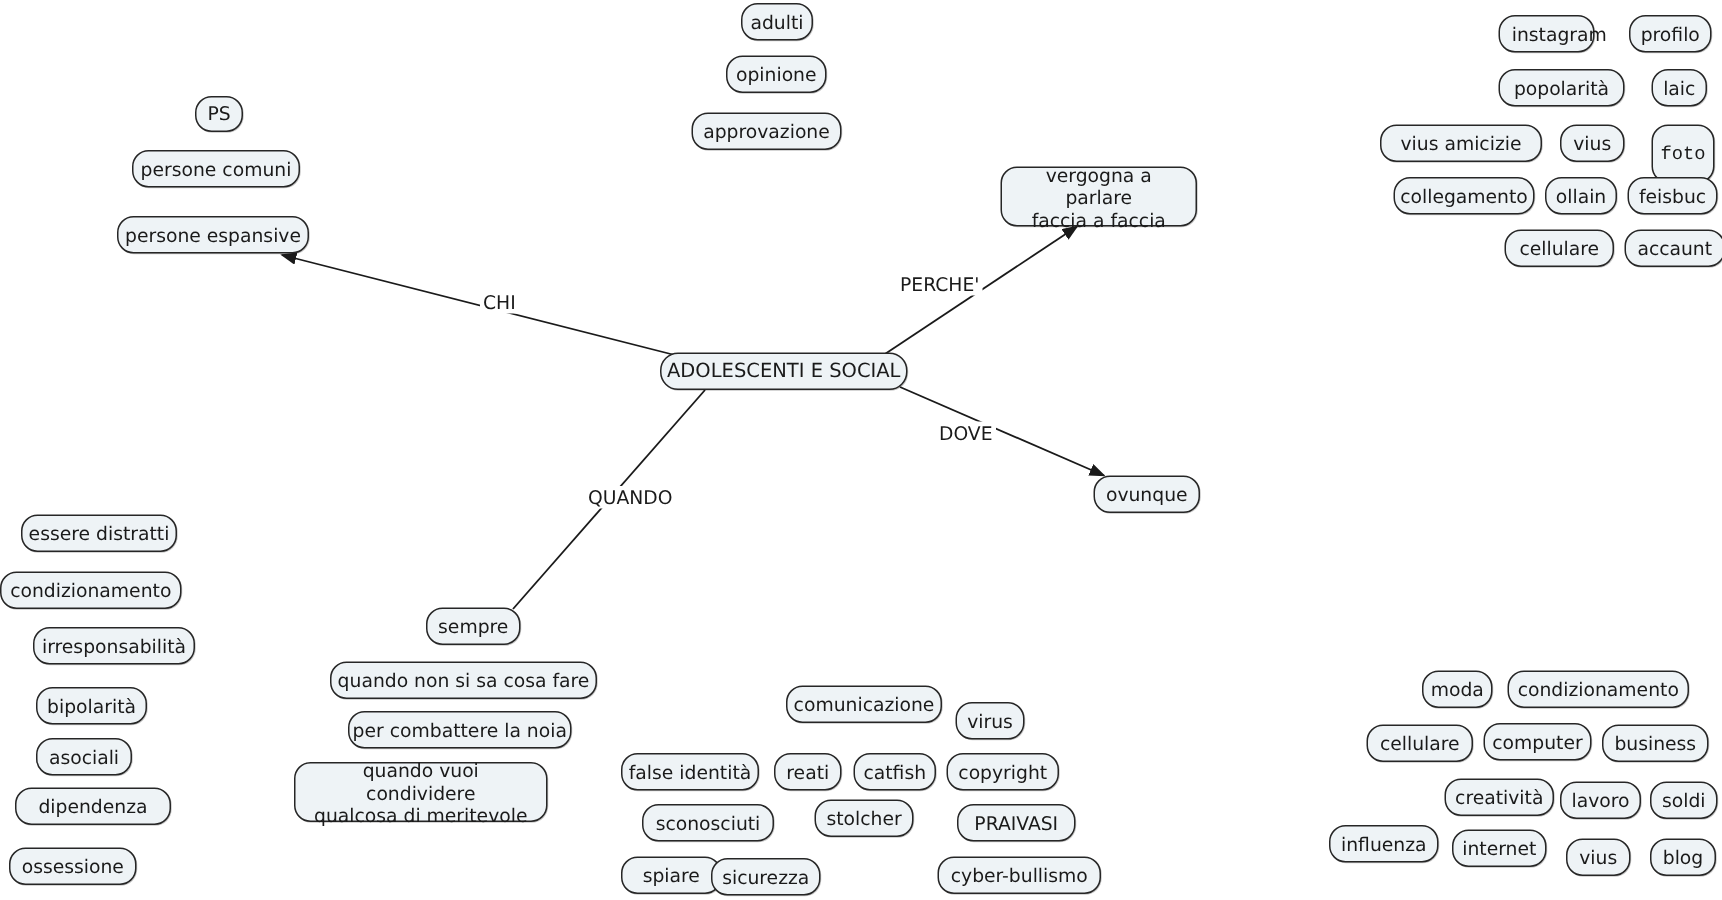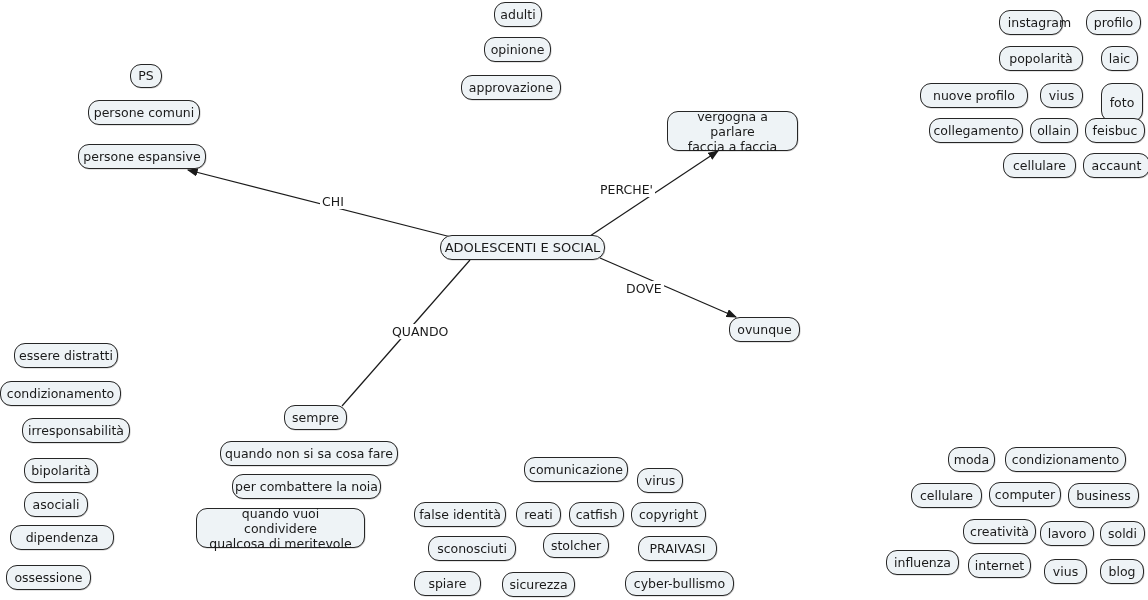--- a/index.html
+++ b/index.html
@@ -97,23 +97,23 @@
       <div class="node" style="left: 729px; top: 317px; width: 71px; height: 25px;">ovunque</div>
       <div class="node" style="left: 284px; top: 405px; width: 63px; height: 25px;">sempre</div>
       <div class="node" style="left: 220px; top: 441px; width: 178px; height: 25px;">quando non si sa cosa fare</div>
       <div class="node" style="left: 232px; top: 474px; width: 149px; height: 25px;">per combattere la noia</div>
       <div class="node multiline" style="left: 196px; top: 508px; width: 169px; height: 40px;">quando vuoi condividere
 qualcosa di meritevole</div>
       <div class="node" style="left: 999px; top: 10px; width: 64px; height: 25px; padding-left: 26px;">instagram</div>
       <div class="node" style="left: 1086px; top: 10px; width: 55px; height: 25px;">profilo</div>
       <div class="node" style="left: 999px; top: 46px; width: 84px; height: 25px;">popolarità</div>
       <div class="node" style="left: 1101px; top: 46px; width: 37px; height: 25px;">laic</div>
-      <div class="node" style="left: 920px; top: 83px; width: 108px; height: 25px;">nuove profilo</div>
+      <div class="node" style="left: 920px; top: 83px; width: 108px; height: 25px;">vius amicizie</div>
       <div class="node" style="left: 1040px; top: 83px; width: 43px; height: 25px;">vius</div>
-      <div class="node" style="left: 1101px; top: 83px; width: 42px; height: 39px;">foto</div>
+      <div class="node" style="left: 1101px; top: 83px; width: 42px; height: 39px; font-family: Liberation Mono, monospace;">foto</div>
       <div class="node" style="left: 929px; top: 118px; width: 94px; height: 25px;">collegamento</div>
       <div class="node" style="left: 1030px; top: 118px; width: 48px; height: 25px;">ollain</div>
       <div class="node" style="left: 1085px; top: 118px; width: 60px; height: 25px;">feisbuc</div>
       <div class="node" style="left: 1003px; top: 153px; width: 73px; height: 25px;">cellulare</div>
       <div class="node" style="left: 1083px; top: 153px; width: 67px; height: 25px;">accaunt</div>
       <div class="node" style="left: 14px; top: 343px; width: 104px; height: 25px;">essere distratti</div>
       <div class="node" style="left: 0px; top: 381px; width: 121px; height: 25px;">condizionamento</div>
       <div class="node" style="left: 22px; top: 418px; width: 108px; height: 25px;">irresponsabilità</div>
       <div class="node" style="left: 24px; top: 458px; width: 74px; height: 25px;">bipolarità</div>
       <div class="node" style="left: 24px; top: 492px; width: 64px; height: 25px;">asociali</div>
@@ -122,21 +122,21 @@
       <div class="node" style="left: 524px; top: 457px; width: 104px; height: 25px;">comunicazione</div>
       <div class="node" style="left: 637px; top: 468px; width: 46px; height: 25px;">virus</div>
       <div class="node" style="left: 414px; top: 502px; width: 92px; height: 25px;">false identità</div>
       <div class="node" style="left: 516px; top: 502px; width: 45px; height: 25px;">reati</div>
       <div class="node" style="left: 569px; top: 502px; width: 55px; height: 25px;">catfish</div>
       <div class="node" style="left: 631px; top: 502px; width: 75px; height: 25px;">copyright</div>
       <div class="node" style="left: 428px; top: 536px; width: 88px; height: 25px;">sconosciuti</div>
       <div class="node" style="left: 543px; top: 533px; width: 66px; height: 25px;">stolcher</div>
       <div class="node" style="left: 638px; top: 536px; width: 79px; height: 25px;">PRAIVASI</div>
       <div class="node" style="left: 414px; top: 571px; width: 67px; height: 25px;">spiare</div>
-      <div class="node" style="left: 474px; top: 572px; width: 73px; height: 25px; margin-left: 28px;">sicurezza</div>
+      <div class="node" style="left: 474px; top: 572px; width: 73px; height: 25px;">sicurezza</div>
       <div class="node" style="left: 553px; top: 572px; width: 64px; height: 25px; margin-top: 40px;">pericolo</div>
       <div class="node" style="left: 625px; top: 571px; width: 109px; height: 25px;">cyber-bullismo</div>
       <div class="node" style="left: 948px; top: 447px; width: 47px; height: 25px;">moda</div>
       <div class="node" style="left: 1005px; top: 447px; width: 121px; height: 25px;">condizionamento</div>
       <div class="node" style="left: 911px; top: 483px; width: 71px; height: 25px;">cellulare</div>
       <div class="node" style="left: 989px; top: 482px; width: 72px; height: 25px;">computer</div>
       <div class="node" style="left: 1068px; top: 483px; width: 71px; height: 25px;">business</div>
       <div class="node" style="left: 963px; top: 519px; width: 73px; height: 25px;">creatività</div>
       <div class="node" style="left: 1040px; top: 521px; width: 54px; height: 25px;">lavoro</div>
       <div class="node" style="left: 1100px; top: 521px; width: 45px; height: 25px;">soldi</div>

